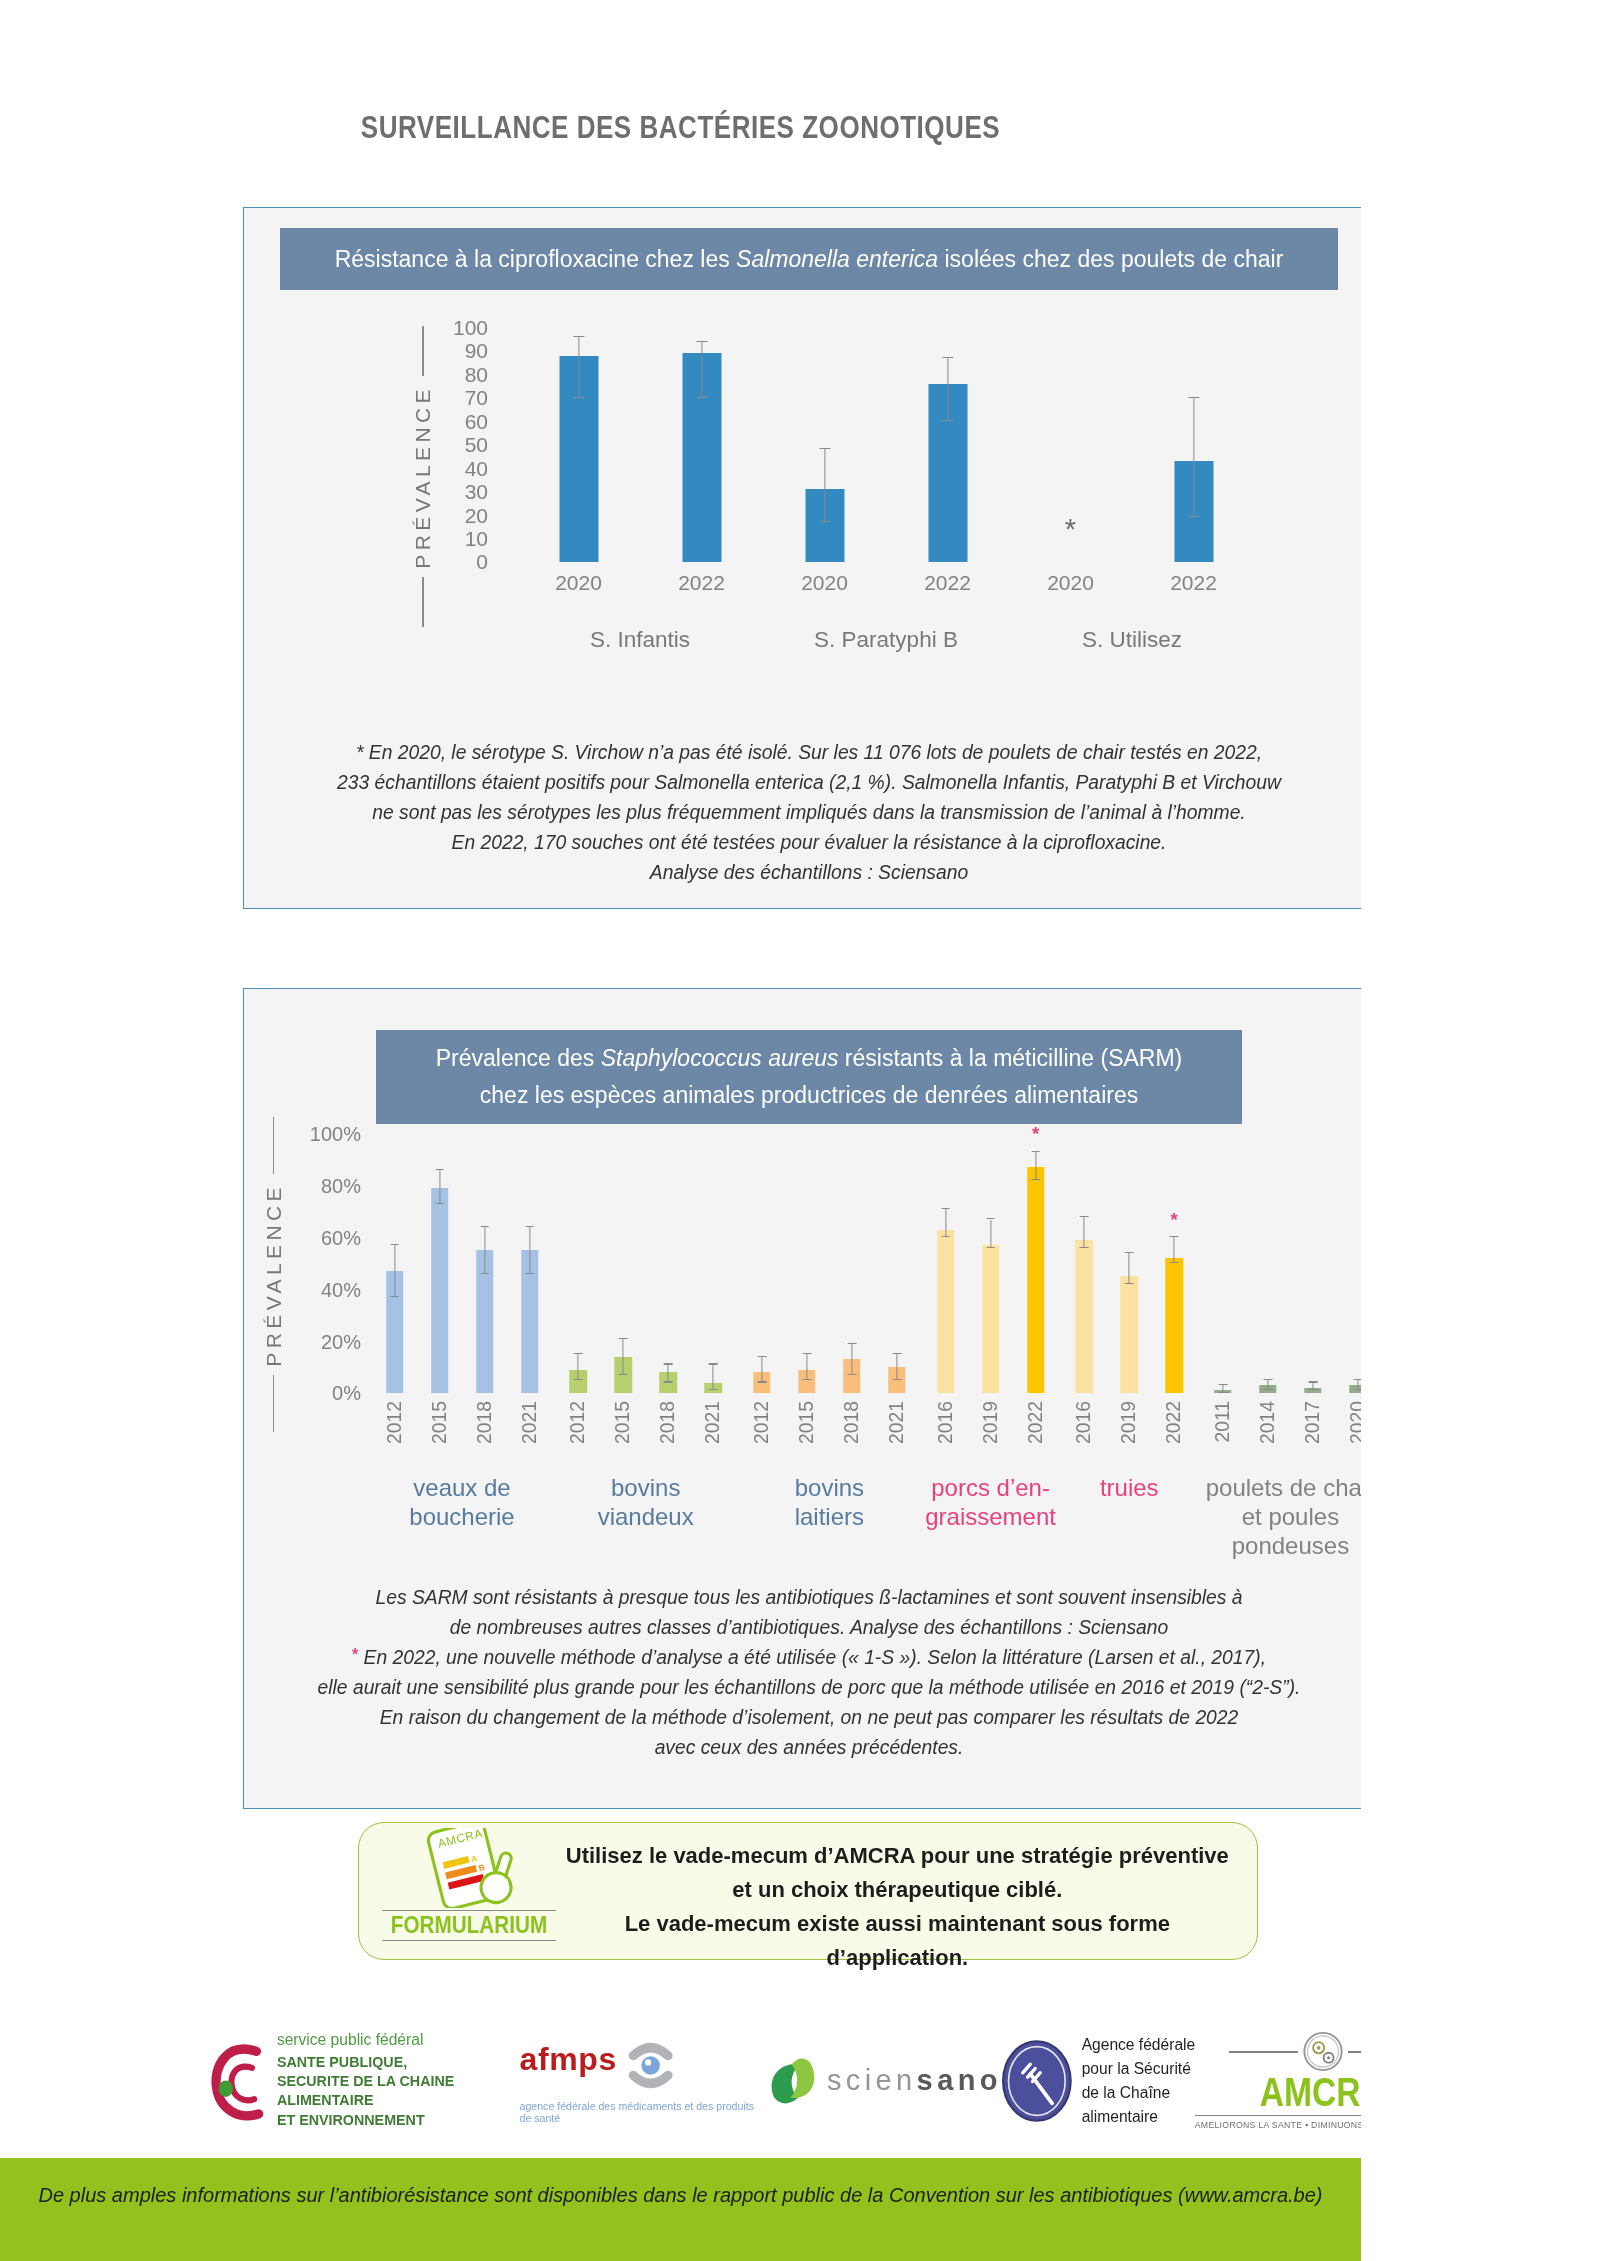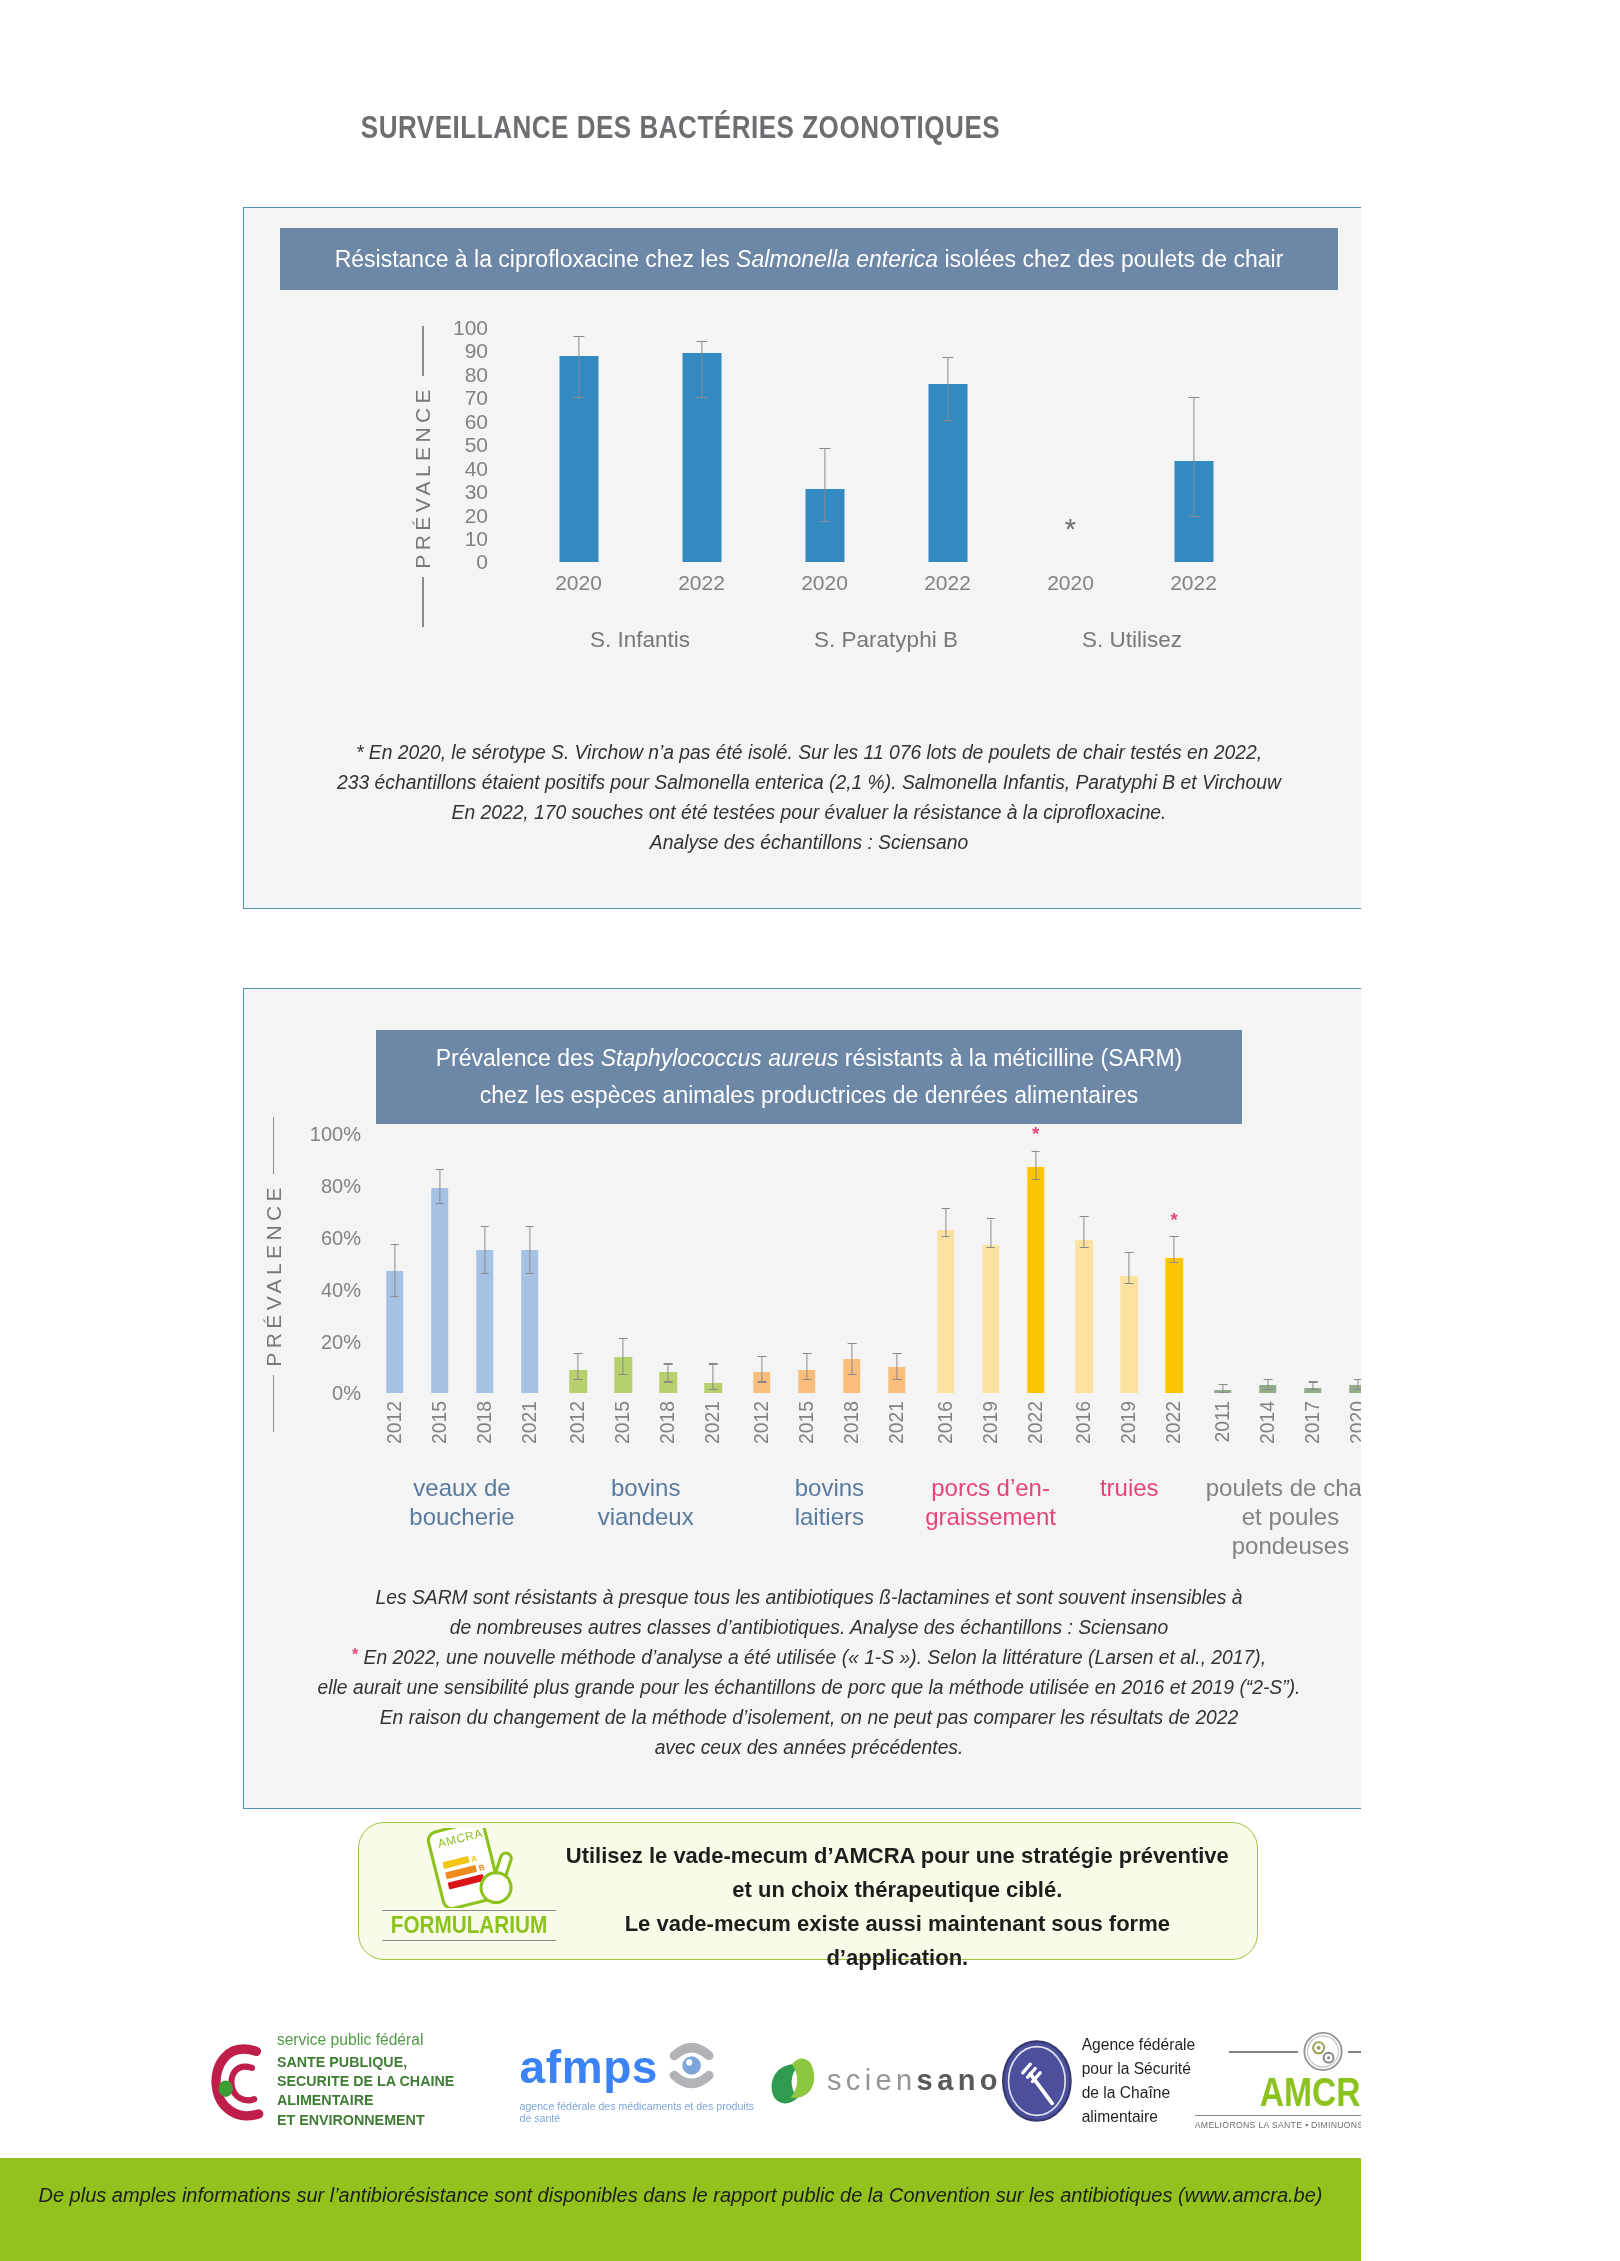--- a/index.html
+++ b/index.html
@@ -71,21 +71,21 @@
 
   
   .logos{position:absolute;left:206px;top:2018px;width:1210px;height:125px;
          display:flex;align-items:center;justify-content:space-between;}
   .logo{display:flex;align-items:center;}
   .spf-text{margin-left:6.2px;}
   .spf-l1{color:#4f9b44;font-size:15.6px;margin-bottom:3.7px;}
   .spf-b{color:#3f7c34;font-size:14.3px;font-weight:bold;line-height:19.3px;}
   .afmps{flex-direction:column;align-items:flex-start;}
   .afmps-row{display:flex;align-items:flex-start;}
-  .afmps-name{color:#3b82f6;font-size:46px;font-weight:bold;line-height:44px;letter-spacing:0.6px;margin-top:8px;}
+  .afmps-name{color:#b91c1c;font-size:32px;font-weight:bold;line-height:44px;letter-spacing:0.6px;}
   .afmps-tag{color:#7ca6d9;font-size:10.6px;margin-top:6.2px;}
   .sciensano .sci1{color:#939598;font-size:29px;letter-spacing:4.4px;}
   .sciensano .sci2{color:#58595b;font-size:29px;font-weight:bold;letter-spacing:4.4px;}
   .afsca-text{margin-left:10px;color:#231f20;font-size:15.6px;line-height:24px;}
   .amcra{flex-direction:column;width:187px;}
   .amcra-top{display:flex;align-items:center;width:100%;}
   .hline{flex:1;height:1.2px;background:#808285;}
   .amcra-name{color:#8cc21e;font-size:41px;font-weight:bold;transform:scaleX(0.82);line-height:40px;}
   .amcra-tag{border-top:1.2px solid #808285;padding-top:3.7px;margin-top:2.5px;color:#6d6e71;
              font-size:8.7px;letter-spacing:0.3px;white-space:nowrap;}
@@ -173,20 +173,21 @@
             <div class="yr1" style="top: 243px;">2022</div>
           </div>
           <div class="glabel" style="top: 297px; color: rgb(119, 120, 123); font-size: 22.5px;">
             <div>S. Utilisez</div>
           </div>
         </div>
       </div>
     <div class="foot" id="foot1">
         <div class="fl">* En 2020, le sérotype S. Virchow n’a pas été isolé. Sur les 11 076 lots de poulets de chair testés en 2022,</div>
         <div class="fl">233 échantillons étaient positifs pour Salmonella enterica (2,1 %). Salmonella Infantis, Paratyphi B et Virchouw</div>
+        <div class="fl">ne sont pas les sérotypes les plus fréquemment impliqués dans la transmission de l’animal à l’homme.</div>
         <div class="fl">En 2022, 170 souches ont été testées pour évaluer la résistance à la ciprofloxacine.</div>
         <div class="fl">Analyse des échantillons : Sciensano</div>
       </div>
   </section>
 
   <section class="panel p2">
     <div class="hdr">
       <div><span>Prévalence des </span><i>Staphylococcus aureus</i><span> résistants à la méticilline (SARM)</span></div>
       <div><span>chez les espèces animales productrices de denrées alimentaires</span></div>
     </div>

